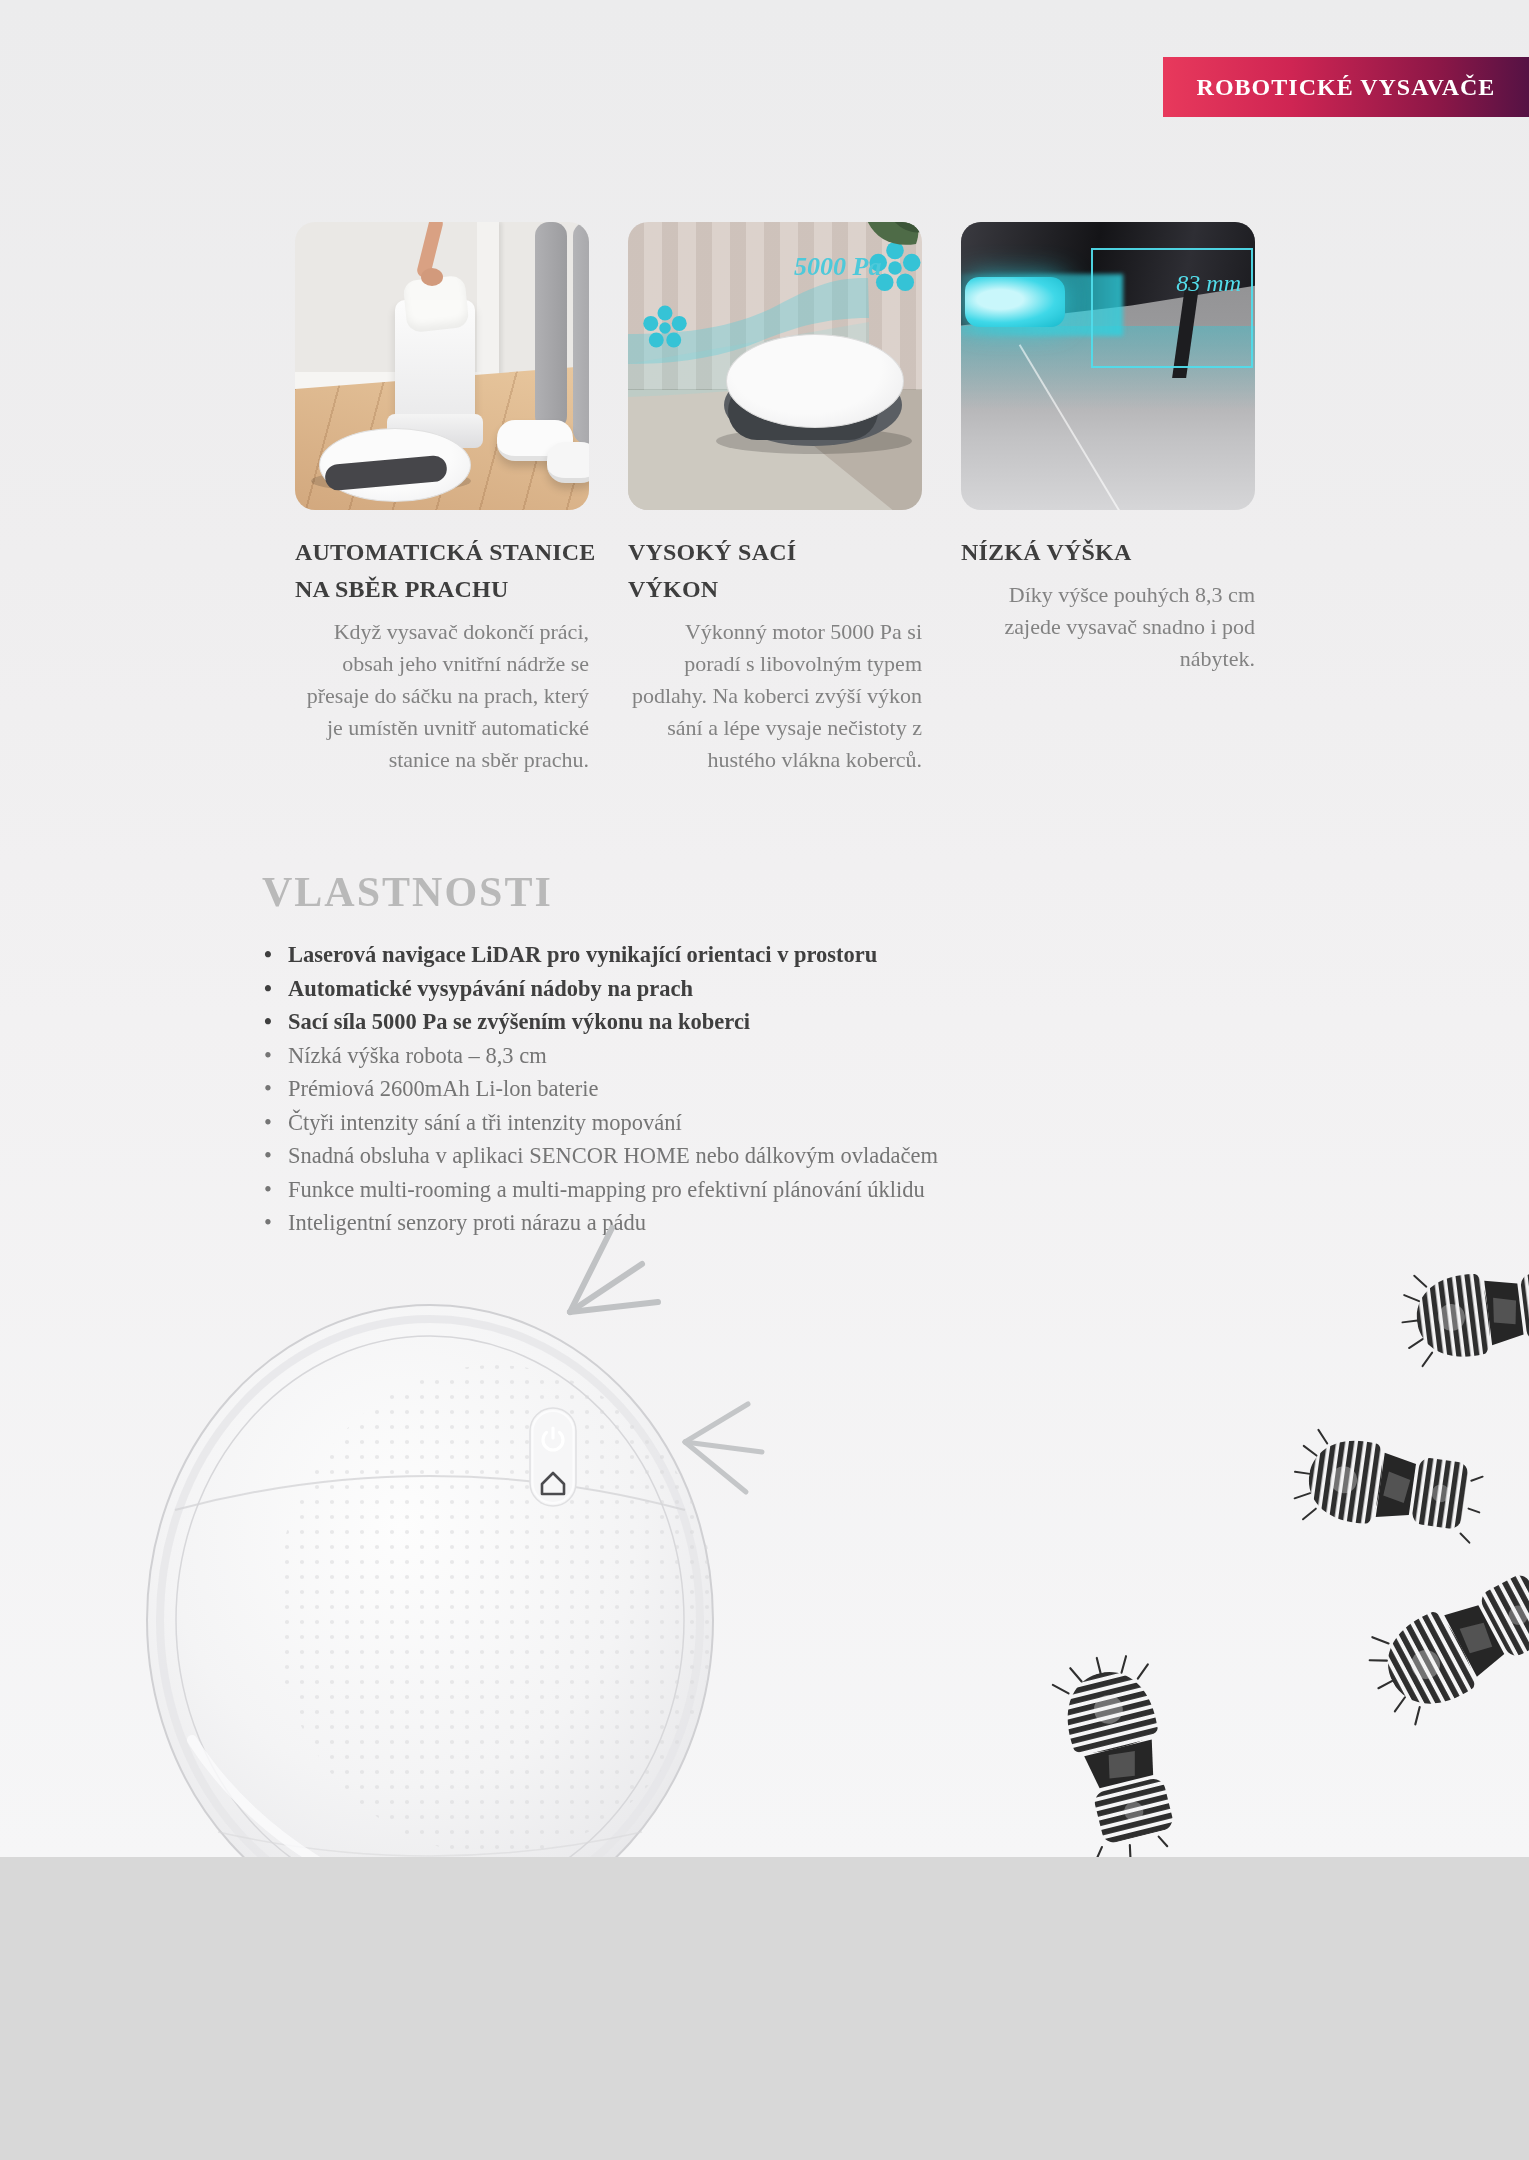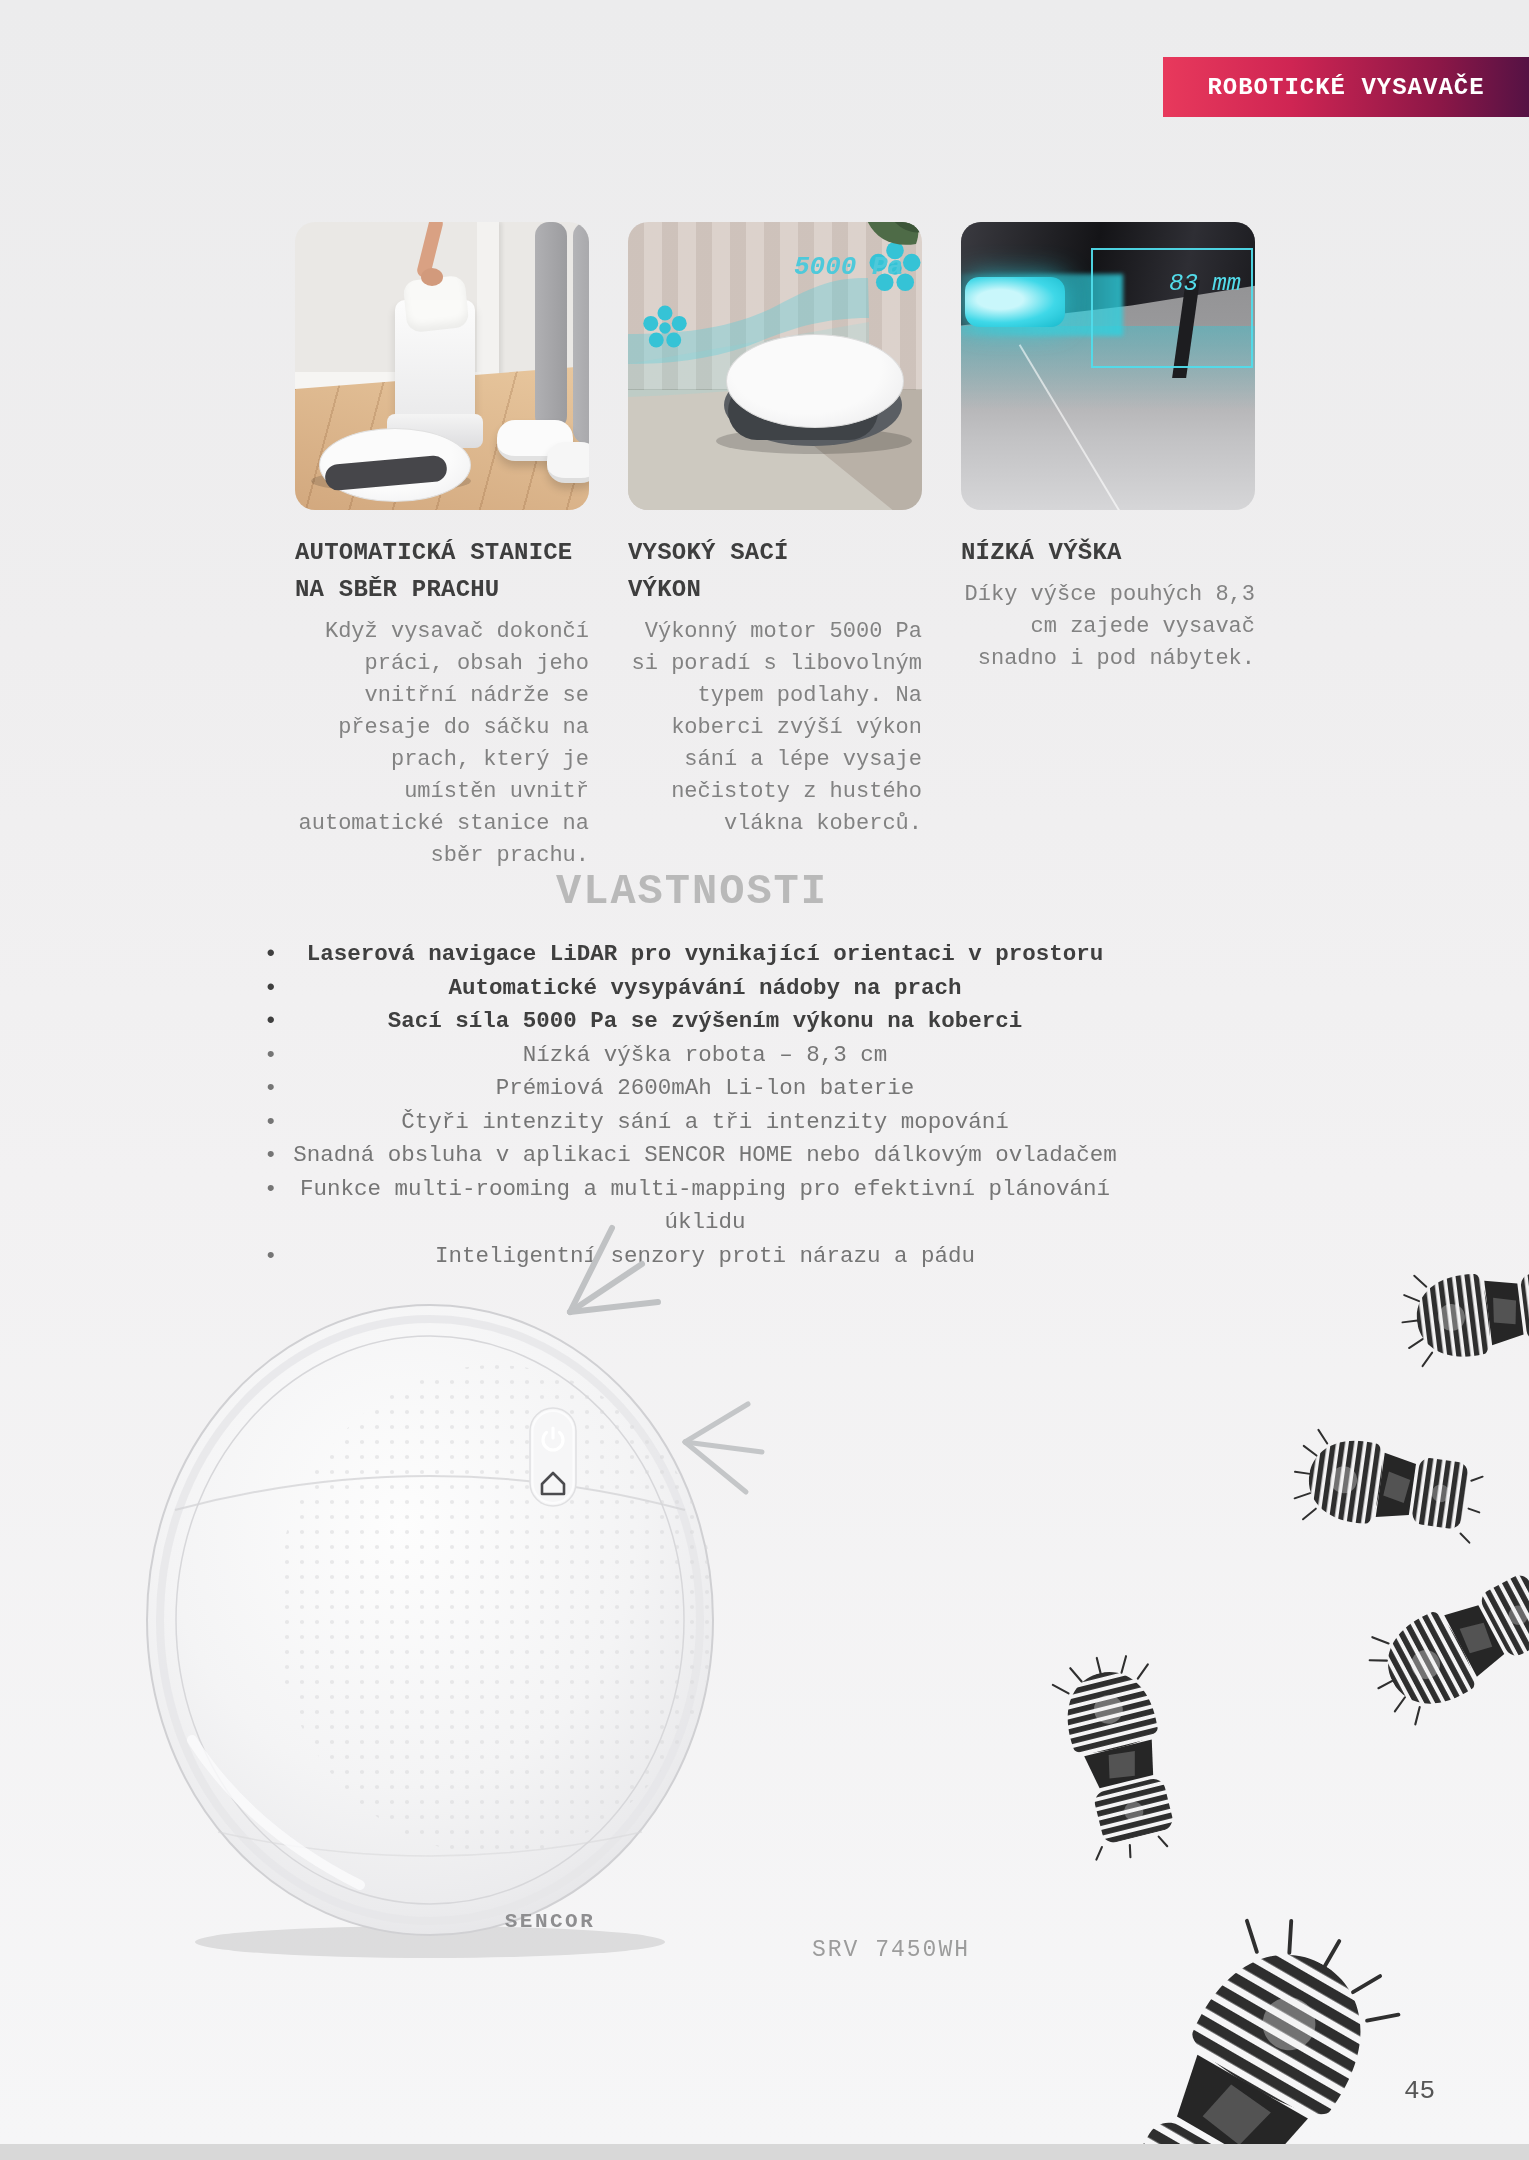--- a/index.html
+++ b/index.html
@@ -1,19 +1,19 @@
 <!DOCTYPE html>
 <html><head>
 <meta charset="utf-8">
 <style>
   html,body{margin:0;padding:0;background:#d8d8d8;}
   .page{
-    position:relative;width:1529px;height:2144px;overflow:hidden;
+    position:relative;width:1529px;height:1857px;overflow:hidden;
     background:linear-gradient(180deg,#ececed 0%,#efeeef 30%,#f2f1f2 55%,#f6f6f7 100%);
-    font-family:Liberation Mono, monospace;
+    font-family:Liberation Serif, serif;
   }
   
   .badge{
     position:absolute;left:1163px;top:57px;width:366px;height:60px;
     background:linear-gradient(90deg,#e8395c 0%,#cf2553 35%,#8d1747 75%,#551244 100%);
     display:flex;align-items:center;justify-content:center;
   }
   .badge span{color:#fff;font-weight:bold;font-size:24px;letter-spacing:1px;}
   
   .cards{position:absolute;left:295px;top:222px;display:flex;gap:39px;}
@@ -73,21 +73,21 @@
     background:linear-gradient(180deg,rgba(46,200,215,.40),rgba(46,200,215,0));}
   .s3-trail{left:0;top:52px;width:162px;height:62px;filter:blur(2px);
     background:linear-gradient(90deg,rgba(46,210,225,.15),rgba(46,210,225,.55) 60%,rgba(46,210,225,.8));}
   .s3-bot{left:4px;top:55px;width:100px;height:50px;border-radius:14px;
     background:radial-gradient(ellipse at 35% 45%,#c9f7fb 0 25%,#3fd8e8 60%,#17b9cc);
     box-shadow:0 0 28px rgba(46,214,228,.8);}
   .s3-box{left:130px;top:26px;width:158px;height:116px;border:2px solid rgba(80,220,235,.95);}
   .s3-label{right:10px;top:20px;font-size:24px;font-style:italic;color:#53dcea;}
   .s3-line{left:140px;top:100px;width:2px;height:320px;background:rgba(255,255,255,.6);transform:rotate(-31deg);}
   
-  .vlast{position:absolute;left:262px;top:868px;width:860px;text-align:center;}
+  .vlast{position:absolute;left:262px;top:868px;width:860px;}
   .vlast h2{margin:0;font-size:42px;letter-spacing:2px;color:#b9b9b9;font-weight:bold;}
   .vlast ul{margin:22px 0 0 0;padding:0;list-style:none;}
   .vlast li{position:relative;padding-left:26px;font-size:22.5px;line-height:33.5px;color:#757575;}
   .vlast li::before{content:"•";position:absolute;left:2px;}
   .vlast li.b{font-weight:bold;color:#3f3f3f;}
   
   .robot-svg{position:absolute;left:100px;top:1180px;}
   .model{position:absolute;left:812px;top:1937px;font-size:23px;letter-spacing:2px;color:#9c9c9c;}
   
   .fp-svg{position:absolute;left:0;top:0;pointer-events:none;}

